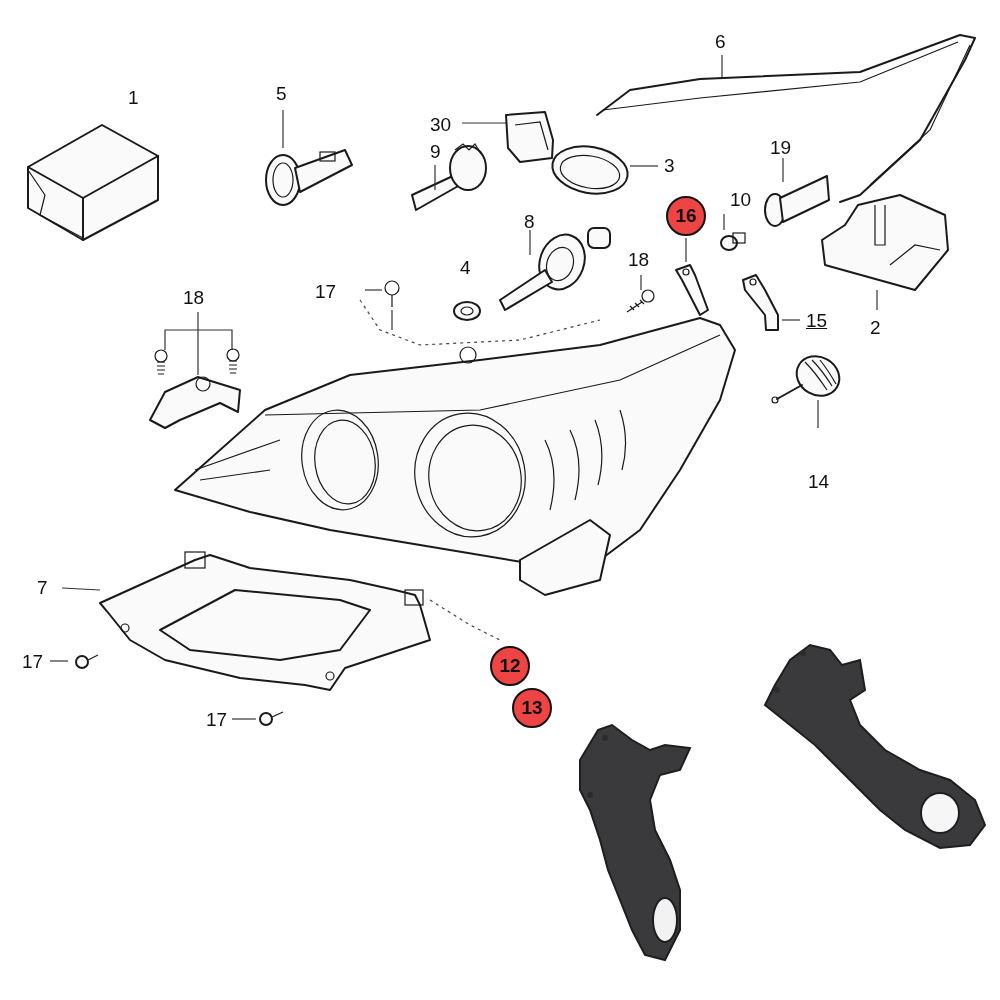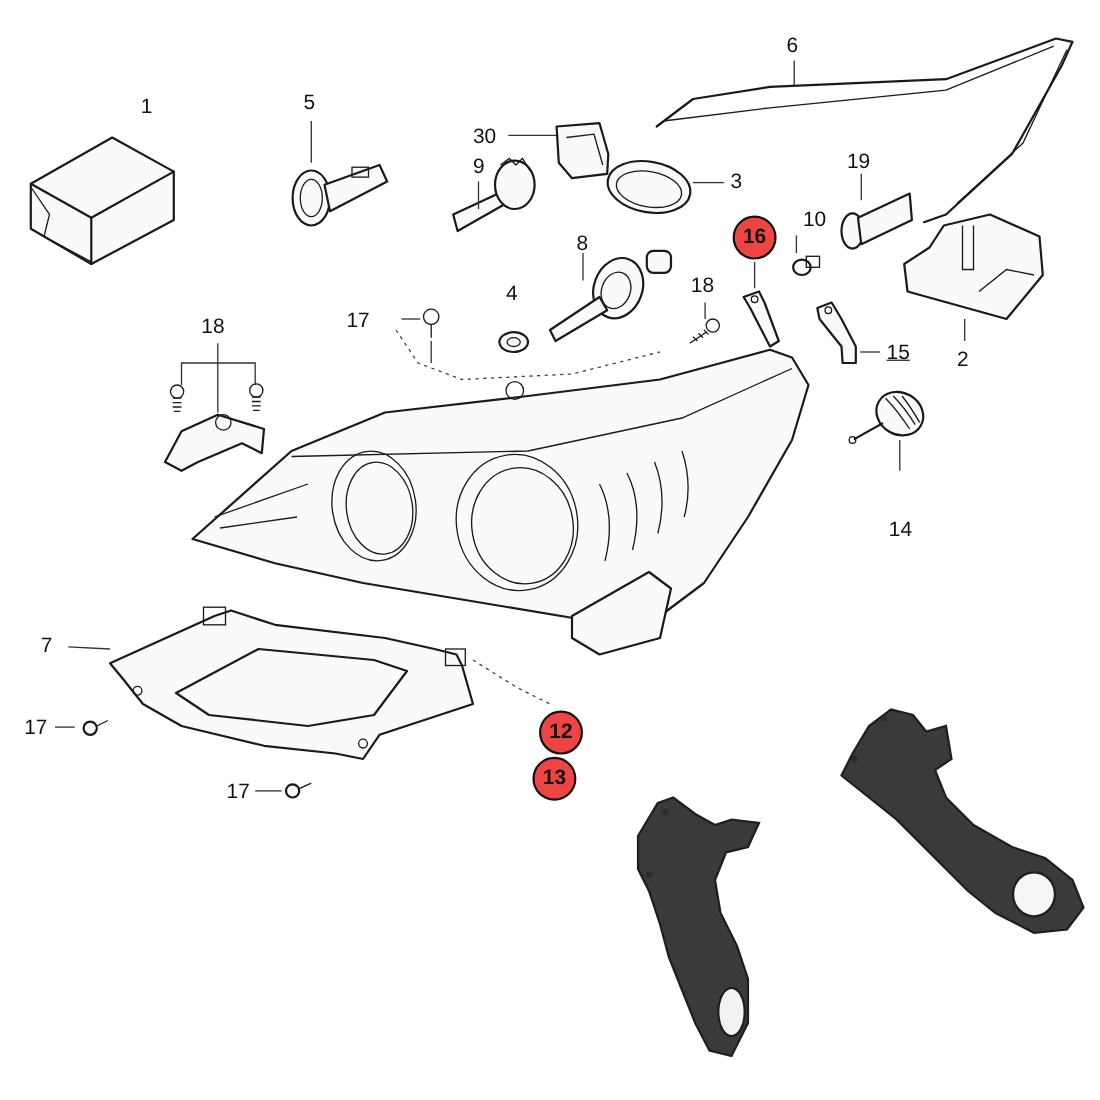--- a/index.html
+++ b/index.html
@@ -210,16 +210,16 @@
   <span class="label" style="left:183px; top:288px;">18</span>
   <span class="label" style="left:806px; top:311px;text-decoration:underline;">15</span>
   <span class="label" style="left:870px; top:318px;">2</span>
   <span class="label" style="left:808px; top:432px;margin-top:40px;">14</span>
   <span class="label" style="left:37px; top:578px;">7</span>
   <span class="label" style="left:22px; top:652px;">17</span>
   <span class="label" style="left:206px; top:710px;">17</span>
   <div class="circ" style="left:490px; top:646px;">
       <span>12</span>
     </div>
-  <div class="circ" style="left:484px; top:688px;">
+  <div class="circ" style="left:512px; top:688px;">
       <span>13</span>
     </div>
 </div>
 
 </body></html>

